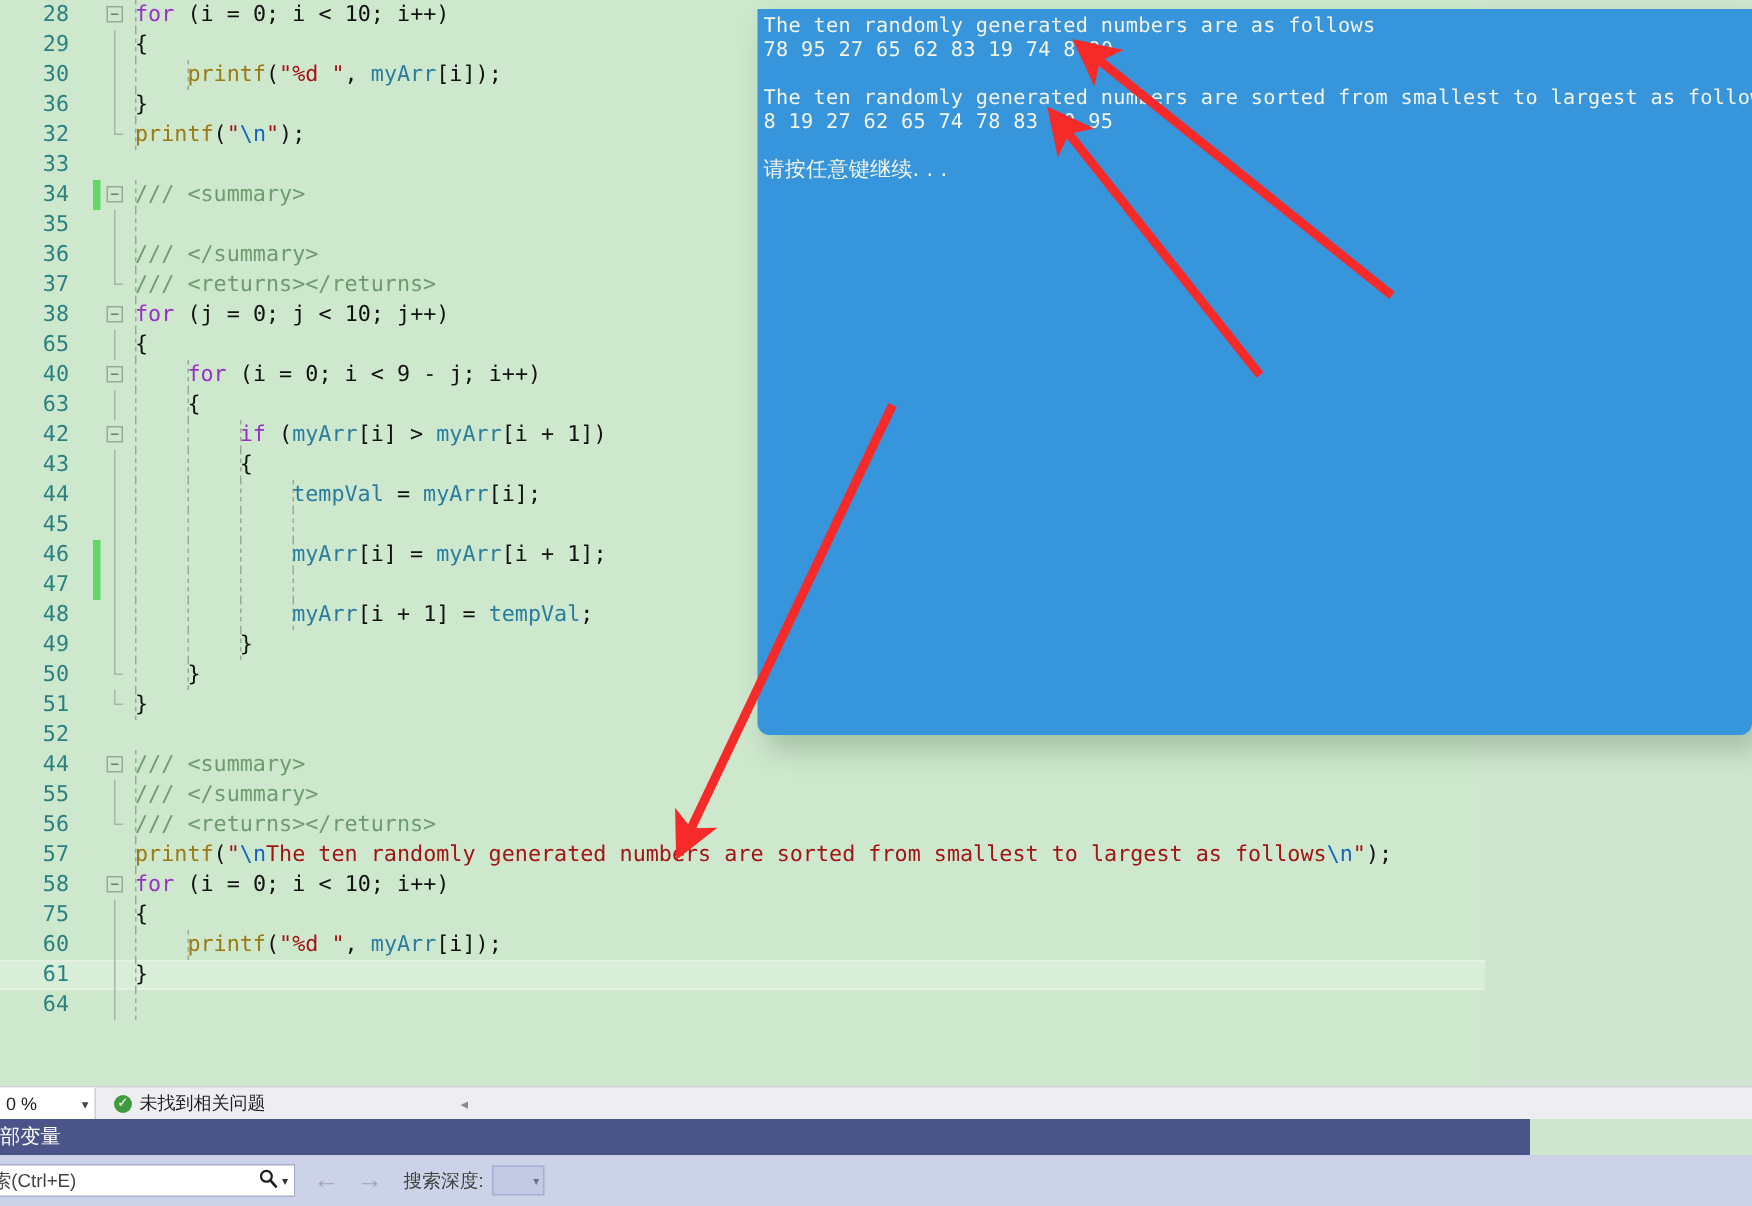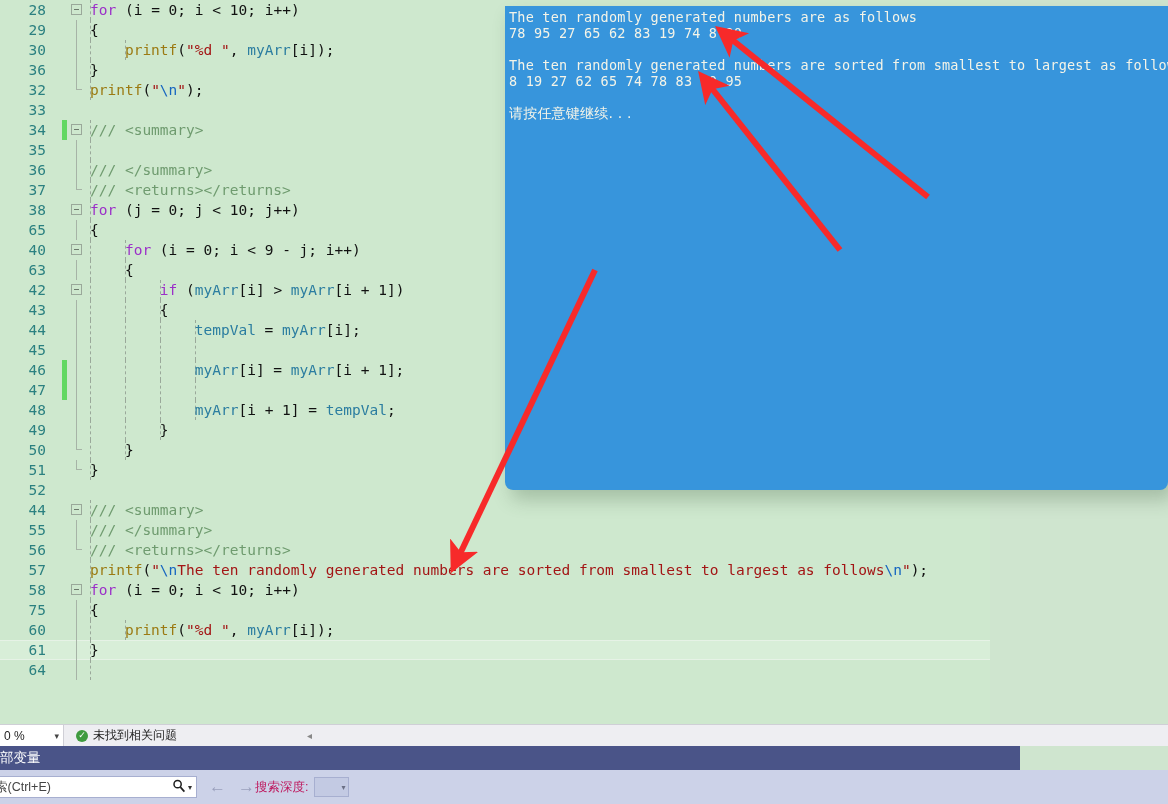--- a/index.html
+++ b/index.html
@@ -110,21 +110,21 @@
   }
   #searchbox{
     width:205px;height:22px;background:#ffffff;border:1px solid #a7afd0;
     box-sizing:border-box;display:flex;align-items:center;
     margin-left:-8px;
   }
   #searchbox .ph{flex:1;font-size:12.5px;color:#444;padding-left:2px;}
   #searchbox .mag{font-size:14px;color:#222;padding:0 2px;}
   #searchbox .cv{font-size:8px;color:#333;padding-right:4px;}
   .navarrow{font-size:17px;color:#9aa0bd;margin-left:12px;}
-  #depthlabel{font-size:12.5px;color:#be185d;margin-left:0;}
+  #depthlabel{font-size:12.5px;color:#404040;margin-left:14px;}
   #depthsel{
     width:35px;height:20px;background:#c3cae3;border:1px solid #a7afd0;
     box-sizing:border-box;margin-left:6px;display:flex;align-items:center;
     justify-content:flex-end;padding-right:3px;
   }
   #depthsel .cv{font-size:8px;color:#6a6f85;}
 </style>
 </head>
 <body>
 

